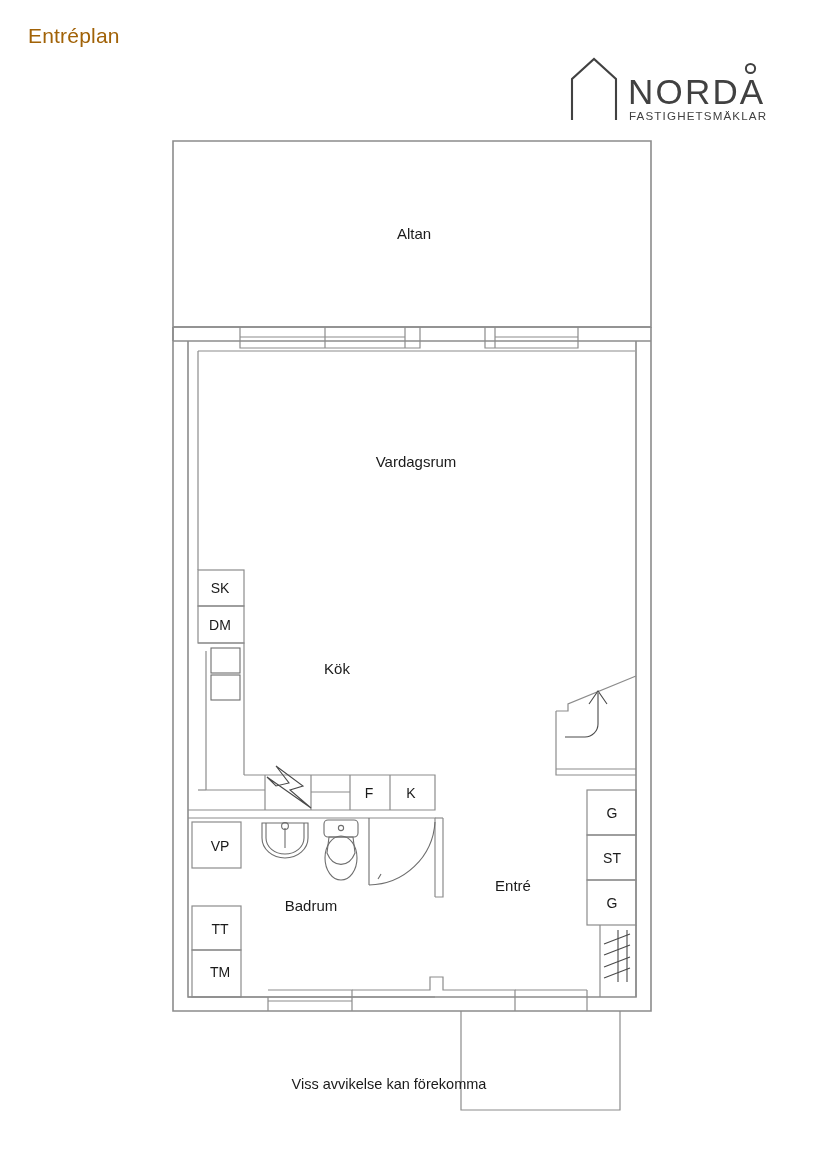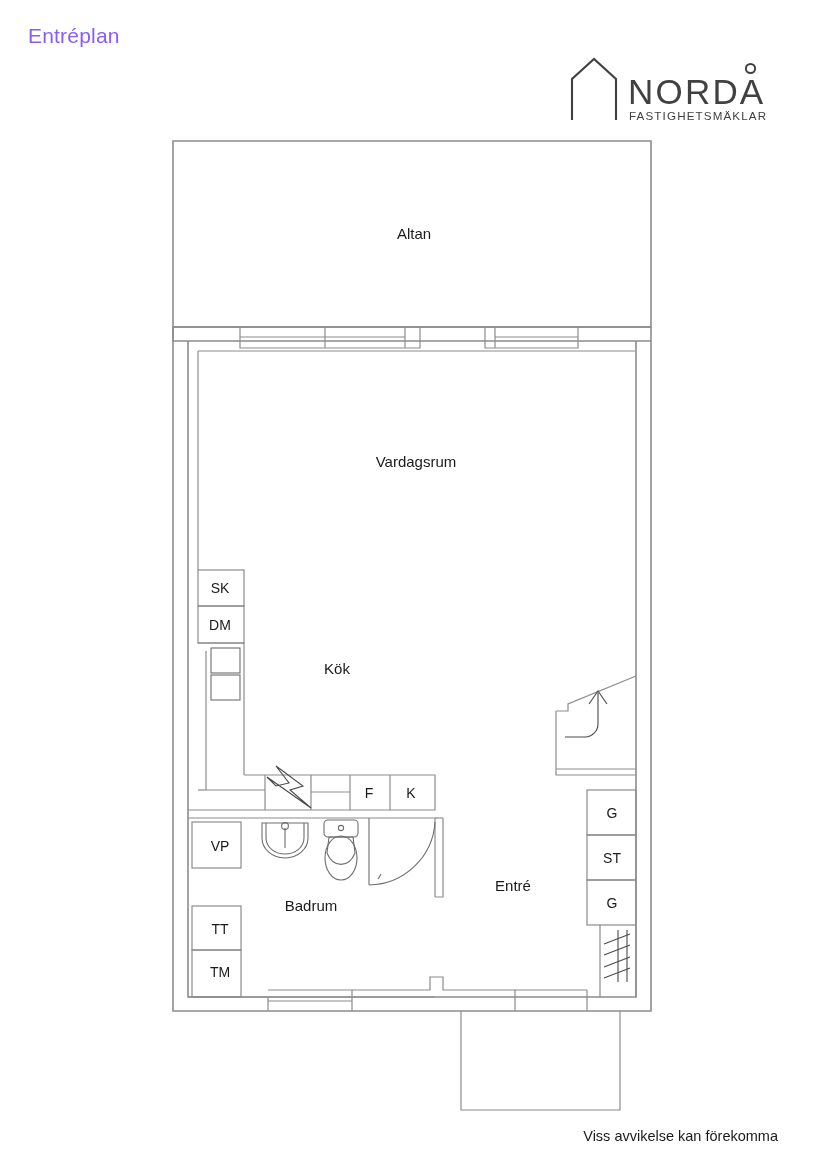--- a/index.html
+++ b/index.html
@@ -14,43 +14,43 @@
     font-family: "Liberation Sans", sans-serif;
     color: #1a1a1a;
     overflow: hidden;
   }
   #page-title {
     position: absolute;
     left: 28px;
     top: 24px;
     font-size: 21px;
     letter-spacing: 0.2px;
-    color: #8b5cf6;
+    color: #a16207;
     white-space: nowrap;
   }
   #brand-logo {
     position: absolute;
     left: 568px;
     top: 56px;
     width: 200px;
     height: 70px;
   }
   #floorplan-svg {
     position: absolute;
     left: 0;
     top: 0;
     width: 825px;
     height: 1167px;
   }
   #footer-note {
     position: absolute;
     left: 0;
-    top: 1128px;
+    top: 1076px;
     width: 778px;
-    text-align: right;
+    text-align: center;
     font-size: 14.5px;
     color: #1a1a1a;
   }
   .rm-label-lg {
     font-family: "Liberation Sans", sans-serif;
     font-size: 15px;
     fill: #1a1a1a;
   }
   .unit-label {
     font-family: "Liberation Sans", sans-serif;

